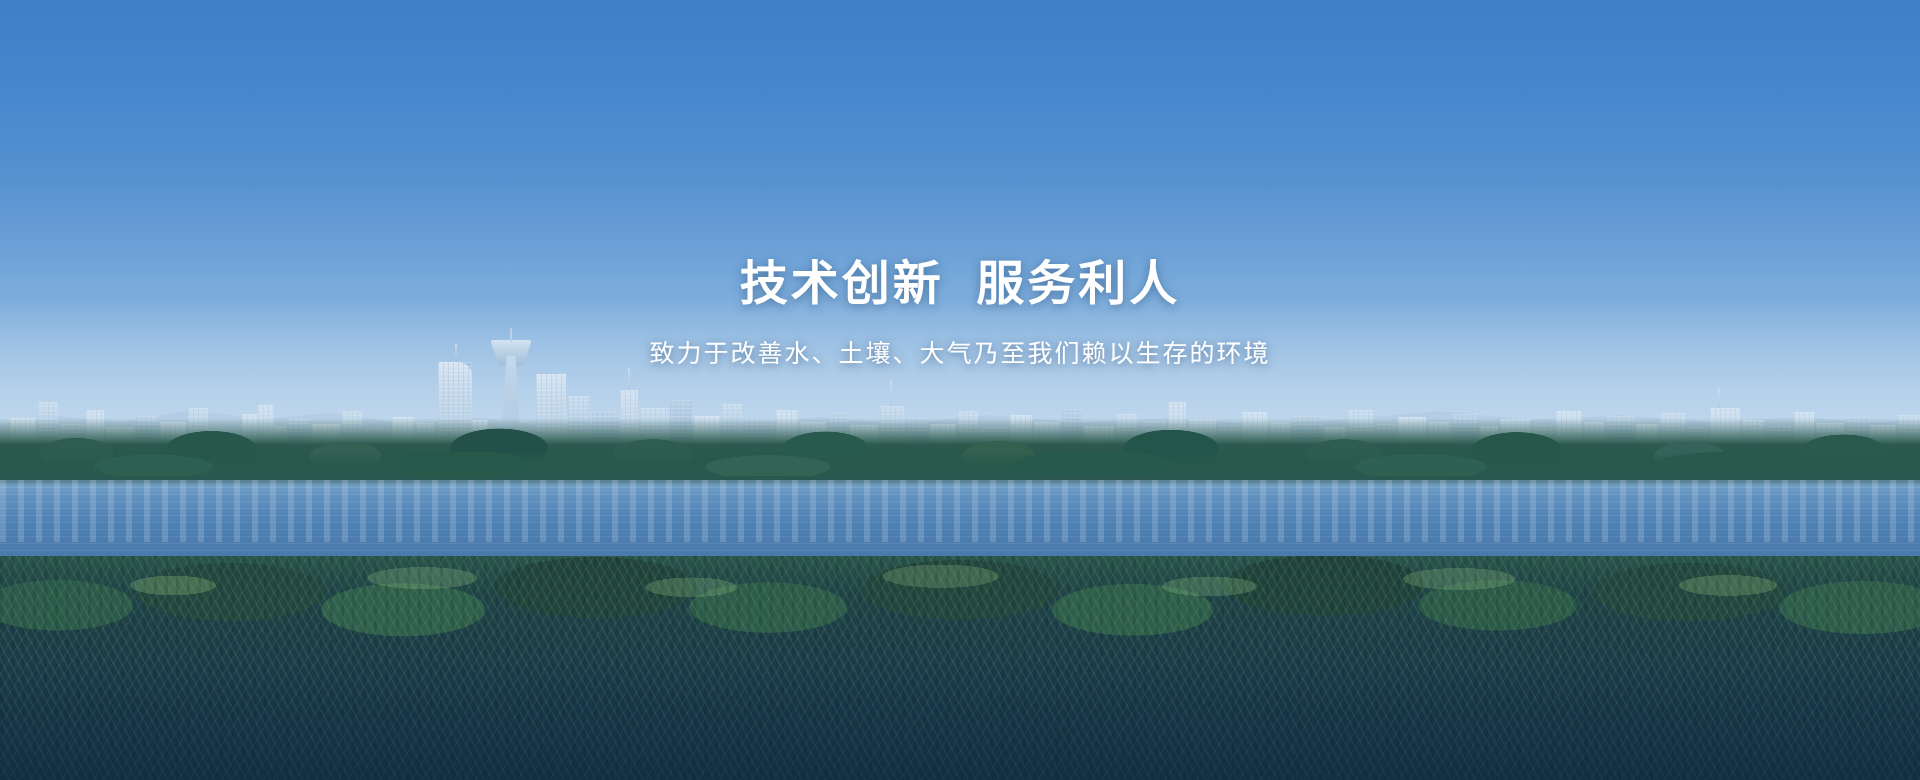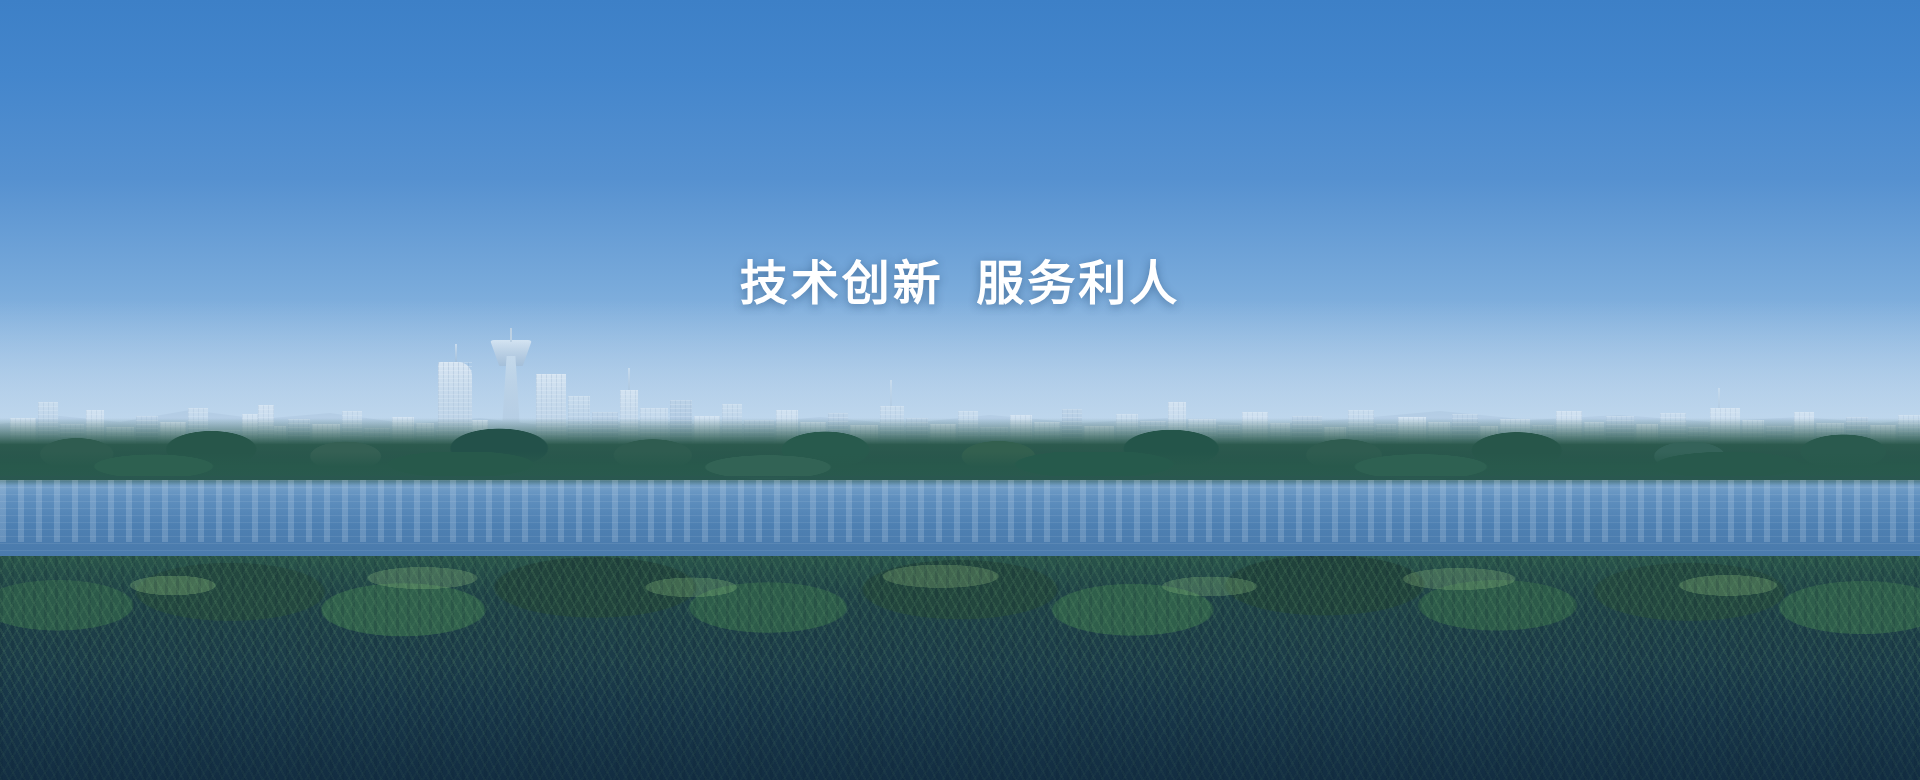--- a/index.html
+++ b/index.html
@@ -310,16 +310,17 @@
   </div>
 
   <div class="fg">
     <div class="fg-hi"></div>
     <div class="fg-tex"></div>
     <div class="fg-dark"></div>
   </div>
 
   <div class="content">
     <h1 class="title">技术创新  服务利人</h1>
+    <p class="subtitle">致力于改善水、土壤、大气乃至我们赖以生存的环境</p>
 
   </div>
 
 </div>
 
 </body></html>

